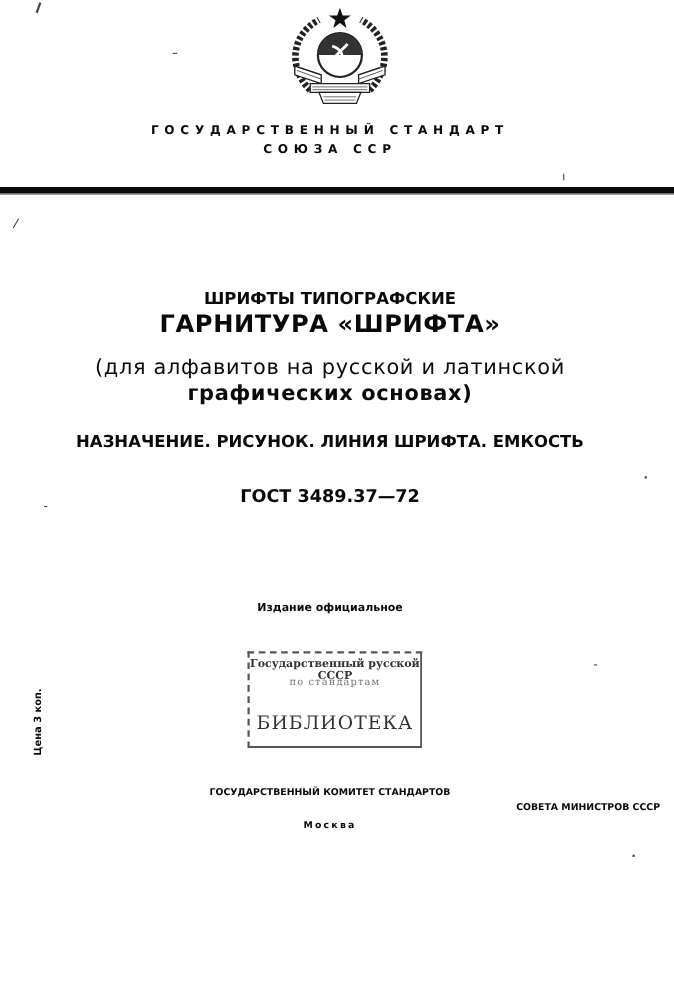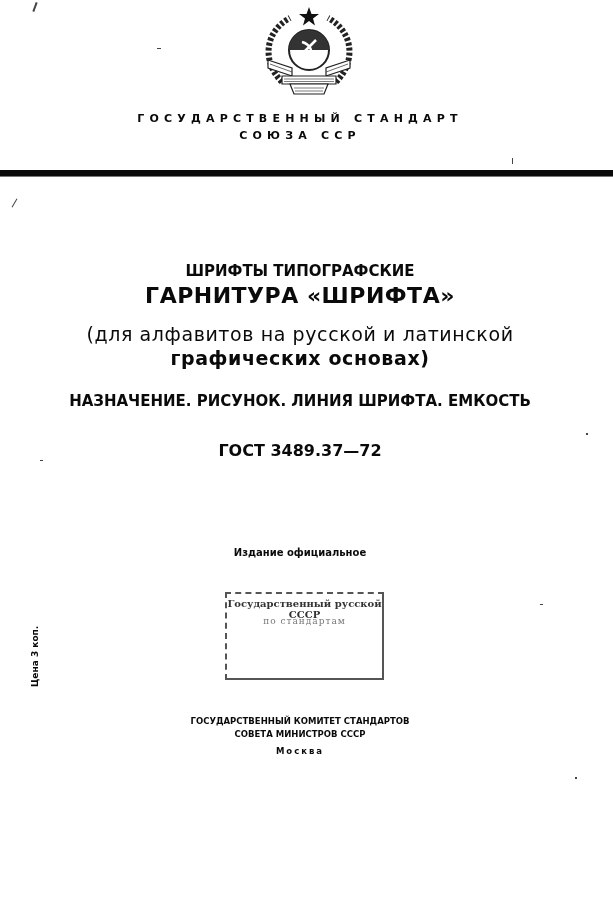--- a/index.html
+++ b/index.html
@@ -28,21 +28,21 @@
     }
     .stamp .s1 { position: absolute; left: 0; right: 0; top: 4px; font-size: 10px; font-weight: bold; }
     .stamp .s2 { position: absolute; left: 0; right: 0; top: 22px; font-size: 9px; color: #777; letter-spacing: 1px; }
     .stamp .s3 { position: absolute; left: 0; right: 0; top: 37px; font-size: 13px; font-weight: bold; color: #555; letter-spacing: 1px; }
     .stamp .s4 { position: absolute; left: 0; right: 0; top: 54px; font-size: 17px; color: #333; letter-spacing: 1px; }
     .price {
       left: 30px; top: 687px; font-size: 9px; font-weight: bold;
       transform: rotate(-90deg); transform-origin: left top; white-space: nowrap;
     }
     .pub1 { top: 716px; font-size: 8.5px; font-weight: bold; }
-    .pub2 { top: 729px; font-size: 8.5px; font-weight: bold; }
+    .pub2 { top: 729px; font-size: 8.5px; font-weight: bold; text-align: right; }
     .pub3 { top: 746px; font-size: 8.5px; font-weight: bold; letter-spacing: 2px; }
     .speck { position: absolute; background: #444; }
   </style>
 </head>
 <body>
 
 <div class="abs emblem">
   <svg width="114" height="98" viewBox="0 0 114 98">
     <polygon points="57,5 59.5,12 67,12 61,16.5 63,23.5 57,19 51,23.5 53,16.5 47,12 54.5,12" fill="#111"></polygon>
     <path d="M30,80 C10,60 12,30 38,16" fill="none" stroke="#222" stroke-width="6" stroke-dasharray="3 2"></path>
@@ -70,20 +70,21 @@
 <div class="abs center t3">(для алфавитов на русской и латинской</div>
 <div class="abs center t4">графических основах)</div>
 <div class="abs center t5">НАЗНАЧЕНИЕ. РИСУНОК. ЛИНИЯ ШРИФТА. ЕМКОСТЬ</div>
 <div class="abs center t6">ГОСТ 3489.37—72</div>
 
 <div class="abs center edition">Издание официальное</div>
 
 <div class="abs stamp">
   <div class="s1">Государственный русской СССР</div>
   <div class="s2">по стандартам</div>
+  <div class="s4">БИБЛИОТЕКА</div>
 </div>
 
 <div class="abs price">Цена 3 коп.</div>
 
 <div class="abs center pub1">ГОСУДАРСТВЕННЫЙ КОМИТЕТ СТАНДАРТОВ</div>
 <div class="abs center pub2">СОВЕТА МИНИСТРОВ СССР</div>
 <div class="abs center pub3">Москва</div>
 
 <div class="speck" style="left:34px;top:2px;width:2px;height:10px;transform:rotate(20deg);"></div>
 <div class="speck" style="left:14px;top:198px;width:1px;height:10px;transform:rotate(30deg);"></div>

